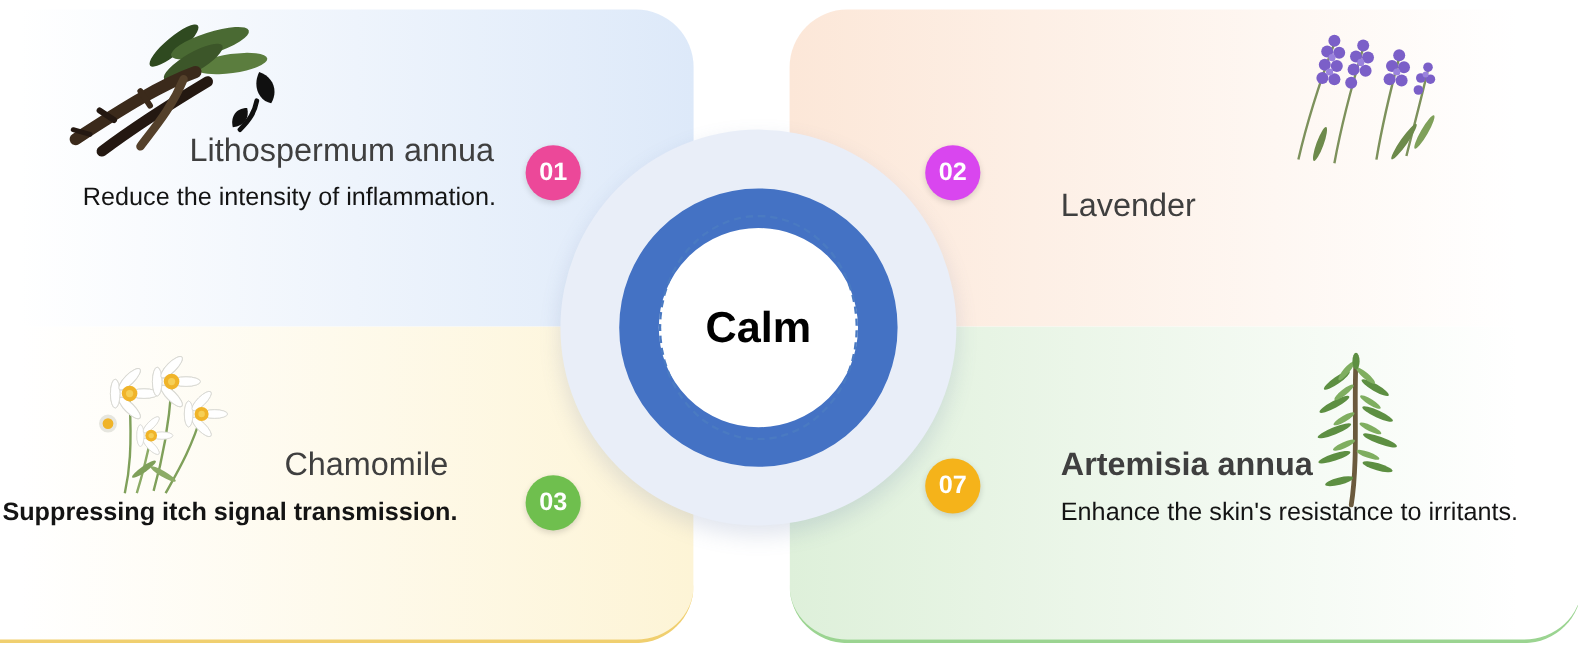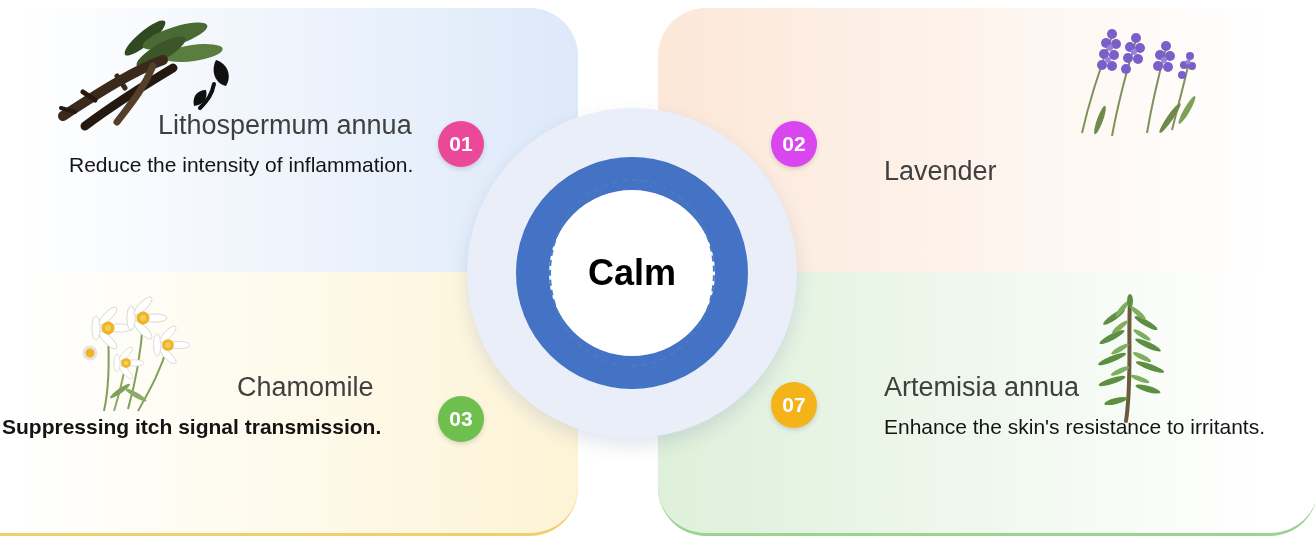--- a/index.html
+++ b/index.html
@@ -62,21 +62,21 @@
   }
   .item-desc {
     position:absolute; font-size:21px; color:#141414; z-index:5; line-height:40px;
   }
   .t-tl { left:158px; top:110px; }
   .d-tl { left:33px;  top:145px;margin-left:36px; }
   .t-tr { left:884px; top:112px;margin-top:44px; }
   .d-tr { left:884px; top:150px; width:430px; }
   .t-bl { left:237px; top:372px; }
   .d-bl { left:2px;   top:407px;font-weight:bold; }
-  .t-br { left:884px; top:372px; }
+  .t-br { left:884px; top:372px;font-weight:bold; }
   .d-br { left:884px; top:407px; width:460px; }
 
   
   .plant { position:absolute; z-index:2; }
   .p-root      { left:25px;   top:8px;   }
   .p-logo      { left:192px;  top:58px;  }
   .p-lavender  { left:1052px; top:18px;  }
   .p-chamomile { left:68px;   top:283px; }
   .p-artemisia { left:1068px; top:293px; }
 </style>

